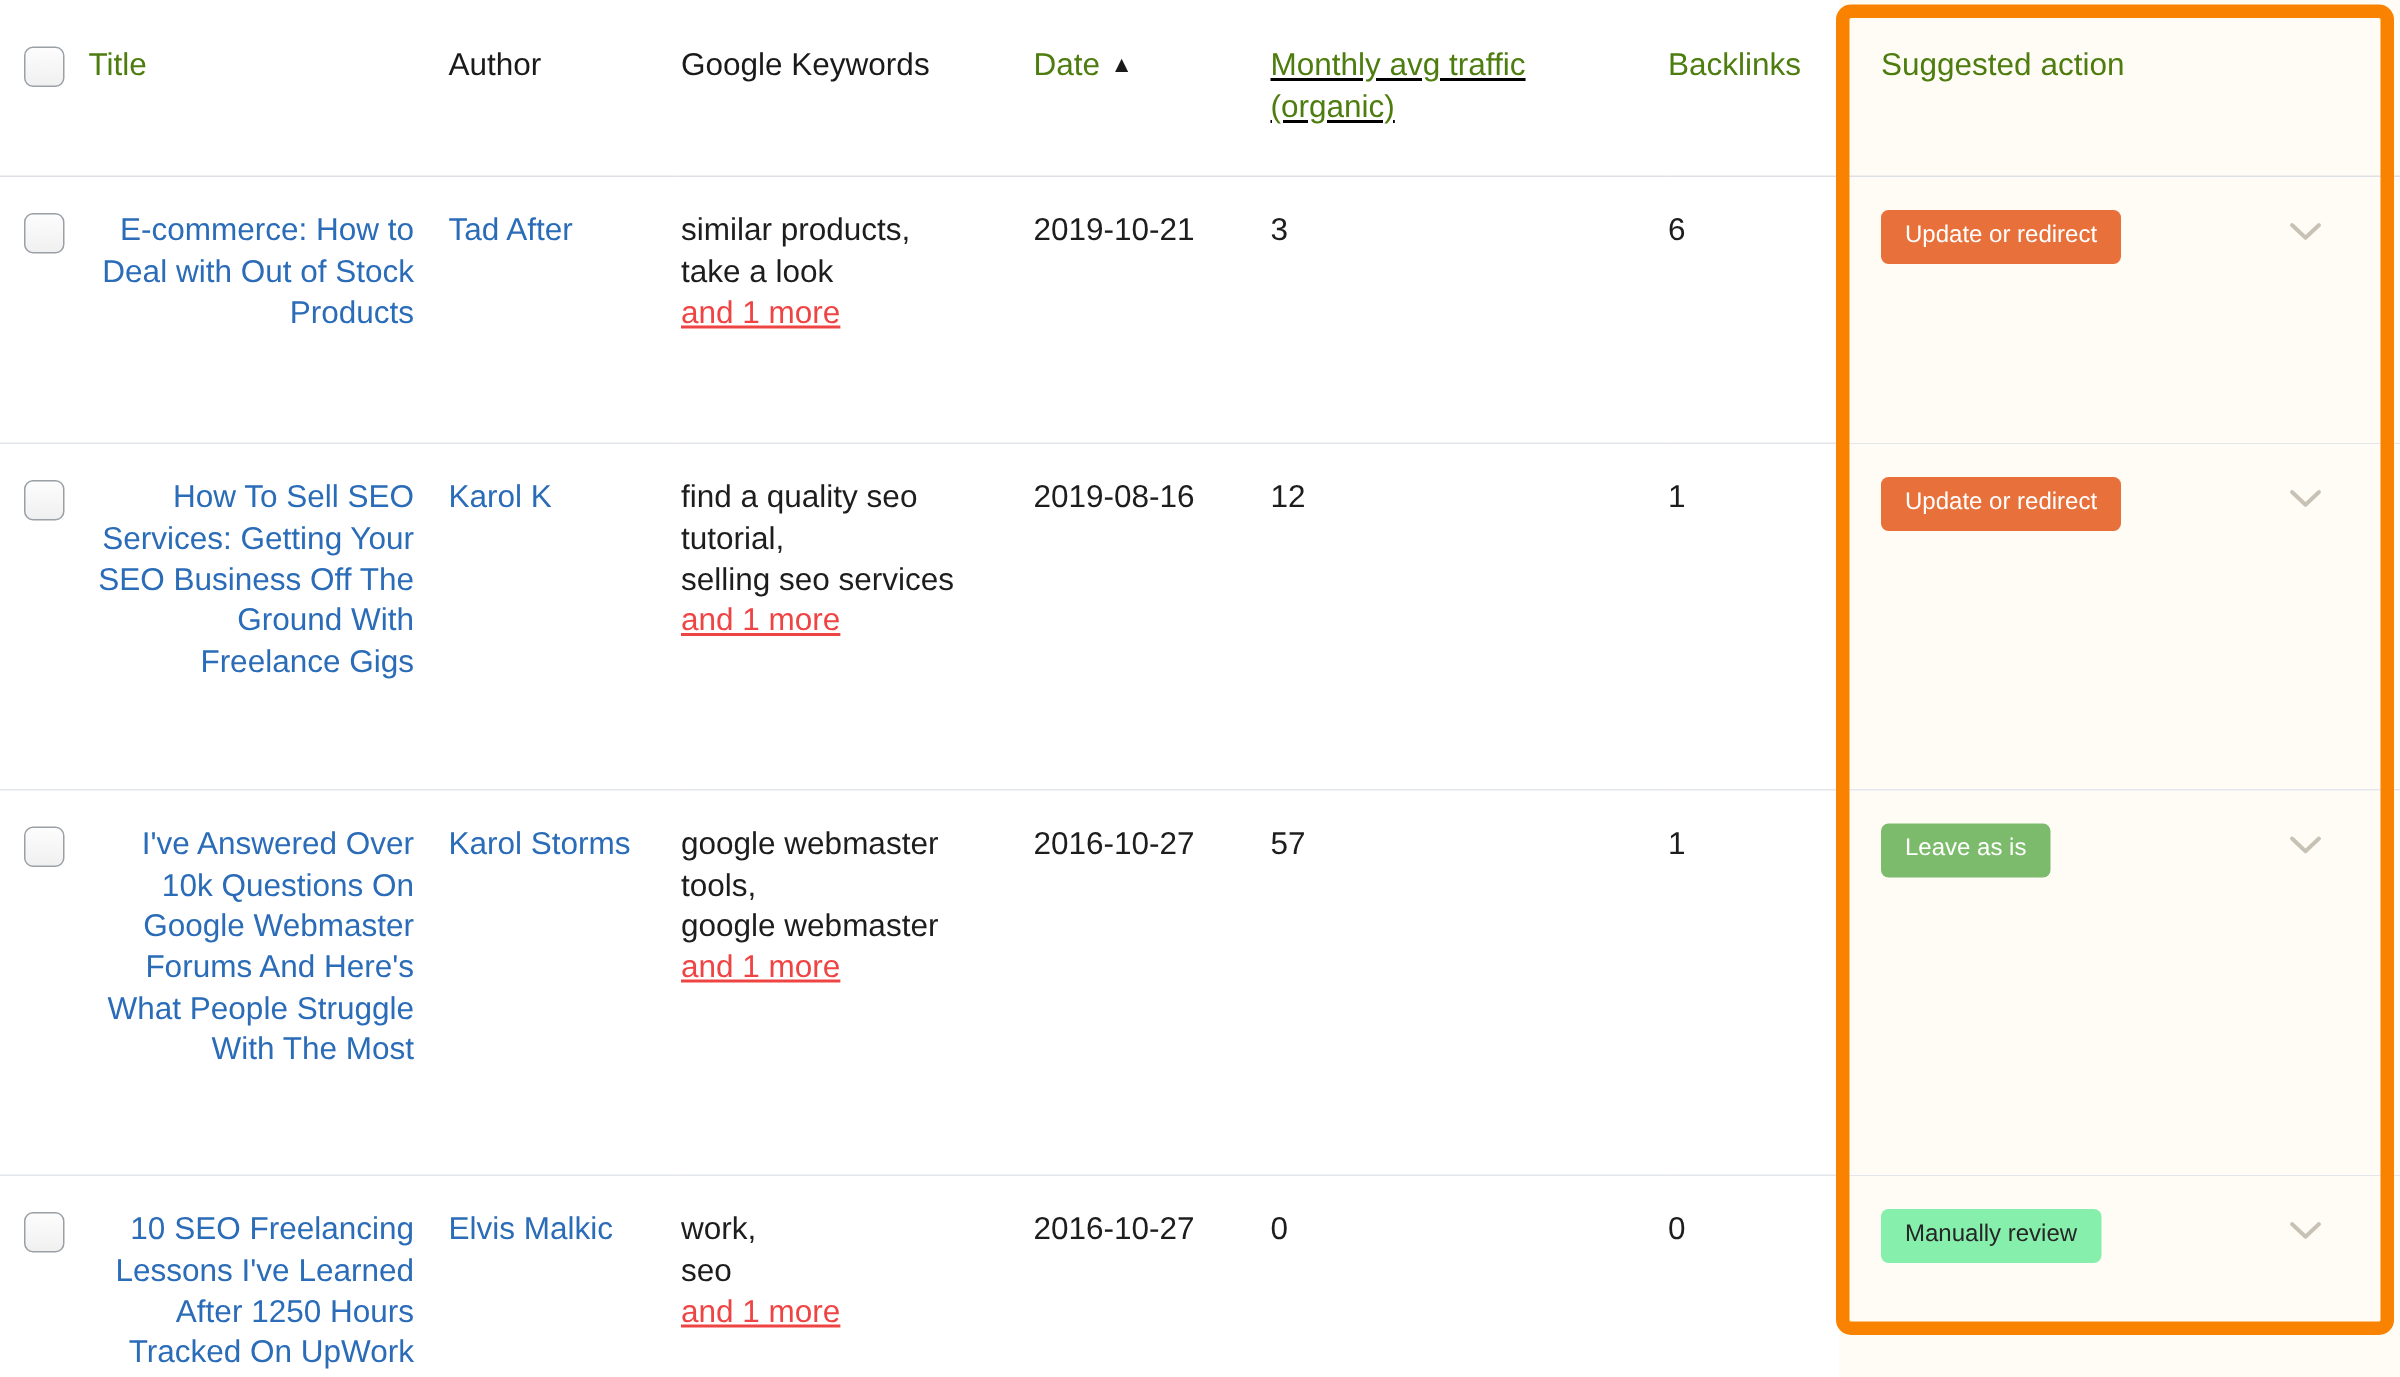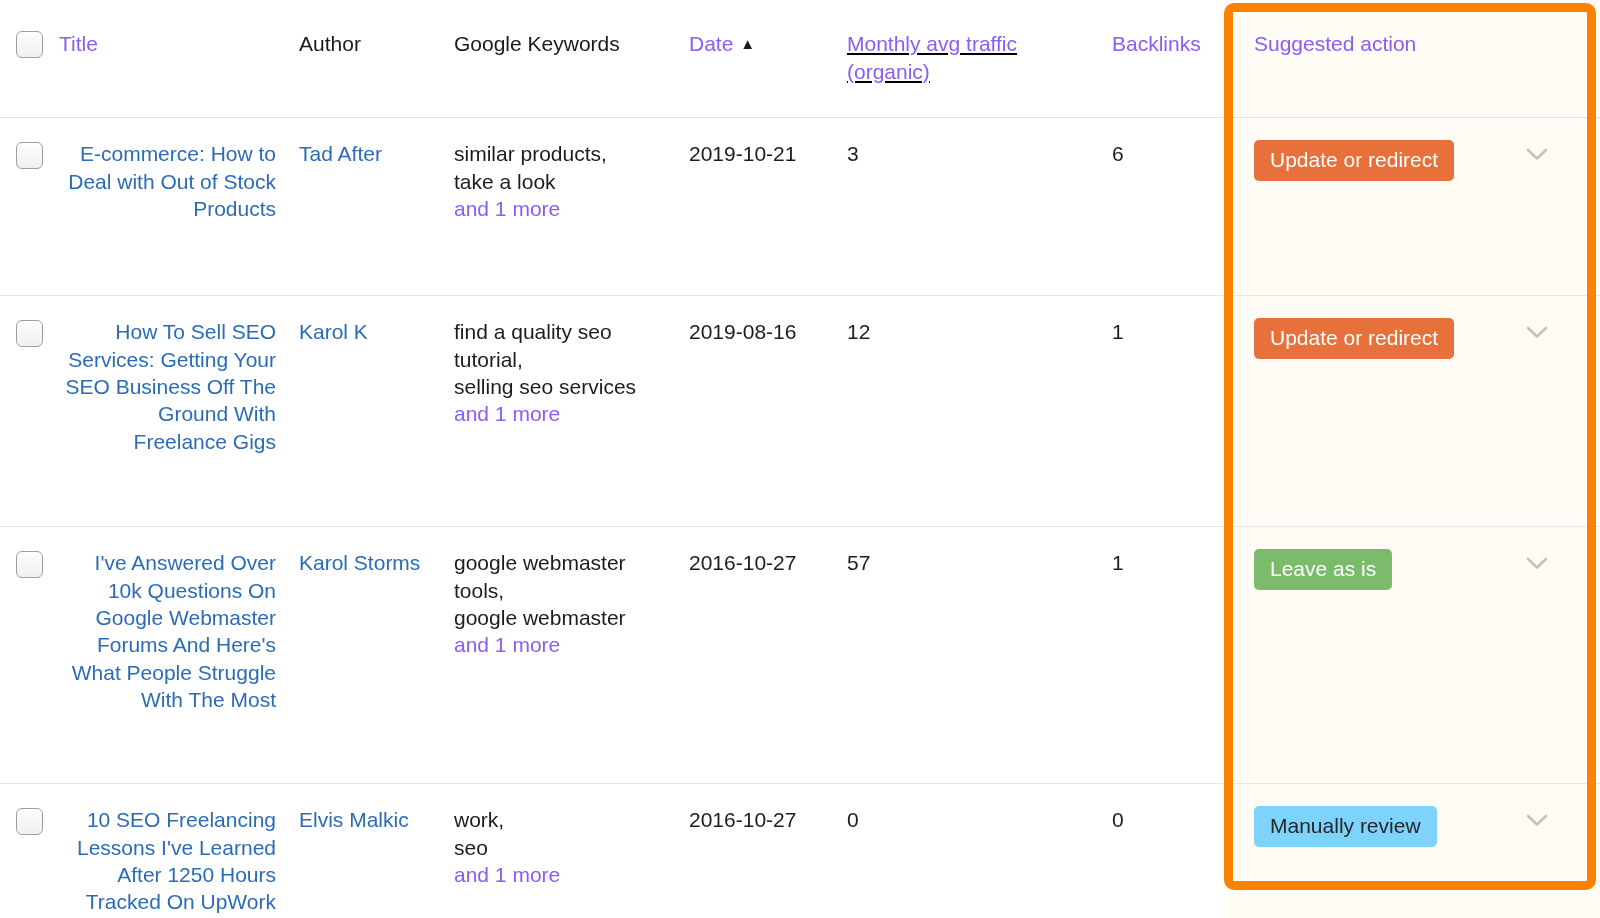--- a/index.html
+++ b/index.html
@@ -43,21 +43,21 @@
     text-align: left;
     vertical-align: top;
     font-weight: normal;
     font-size: 21px;
     padding: 30px 0 32px 0;
     border-bottom: 1px solid #dde1e6;
     background: #fff;
     line-height: 1.32;
   }
   th .hdr-link {
-    color: #8b5cf6;
+    color: #4d7c0f;
     text-decoration: none;
     cursor: pointer;
   }
   th .hdr-plain { color: #1a1a1a; text-align: right; }
 
   th.col-check { padding-left: 16px; }
   th.col-title { padding-left: 1px; }
   th.col-author{ padding-left: 1px; }
   th.col-kw    { padding-left: 1px; }
   th.col-date  { padding-left: 1px; }
@@ -98,49 +98,49 @@
 
   .cell-link {
     color: #2b6cb8;
     text-decoration: none;
     cursor: pointer;
     display: inline-block;
     text-align: right;
   }
 
   .kw-line { color: #1d1d1d; display: block; }
-  .kw-more { color: #8b5cf6; display: block; }
+  .kw-more { color: #ef4444; display: block; text-decoration: underline; }
 
   
   .cbox {
     width: 27px;
     height: 27px;
     border: 1px solid #9aa0a6;
     border-radius: 6px;
     background: linear-gradient(#fdfdfd, #f0f0f0);
     box-sizing: border-box;
     display: block;
     margin-top: 2px;
     cursor: pointer;
   }
   thead .cbox { margin-top: 1px; }
 
   
   .badge {
     display: inline-block;
     border-radius: 5px;
     padding: 9px 16px 11px 16px;
-    font-size: 21px;
+    font-size: 16px;
     line-height: 1;
     white-space: nowrap;
     cursor: pointer;
   }
   .badge-update { background: #e8703a; color: #ffffff; }
   .badge-leave  { background: #7cbb6b; color: #ffffff; }
-  .badge-review { background: #7dd3fc; color: #262626; }
+  .badge-review { background: #86efac; color: #262626; }
 
   .chevron {
     position: absolute;
     right: 52px;
     top: 30px;
     width: 22px;
     height: 13px;
     cursor: pointer;
   }
   .chevron svg { display: block; }

